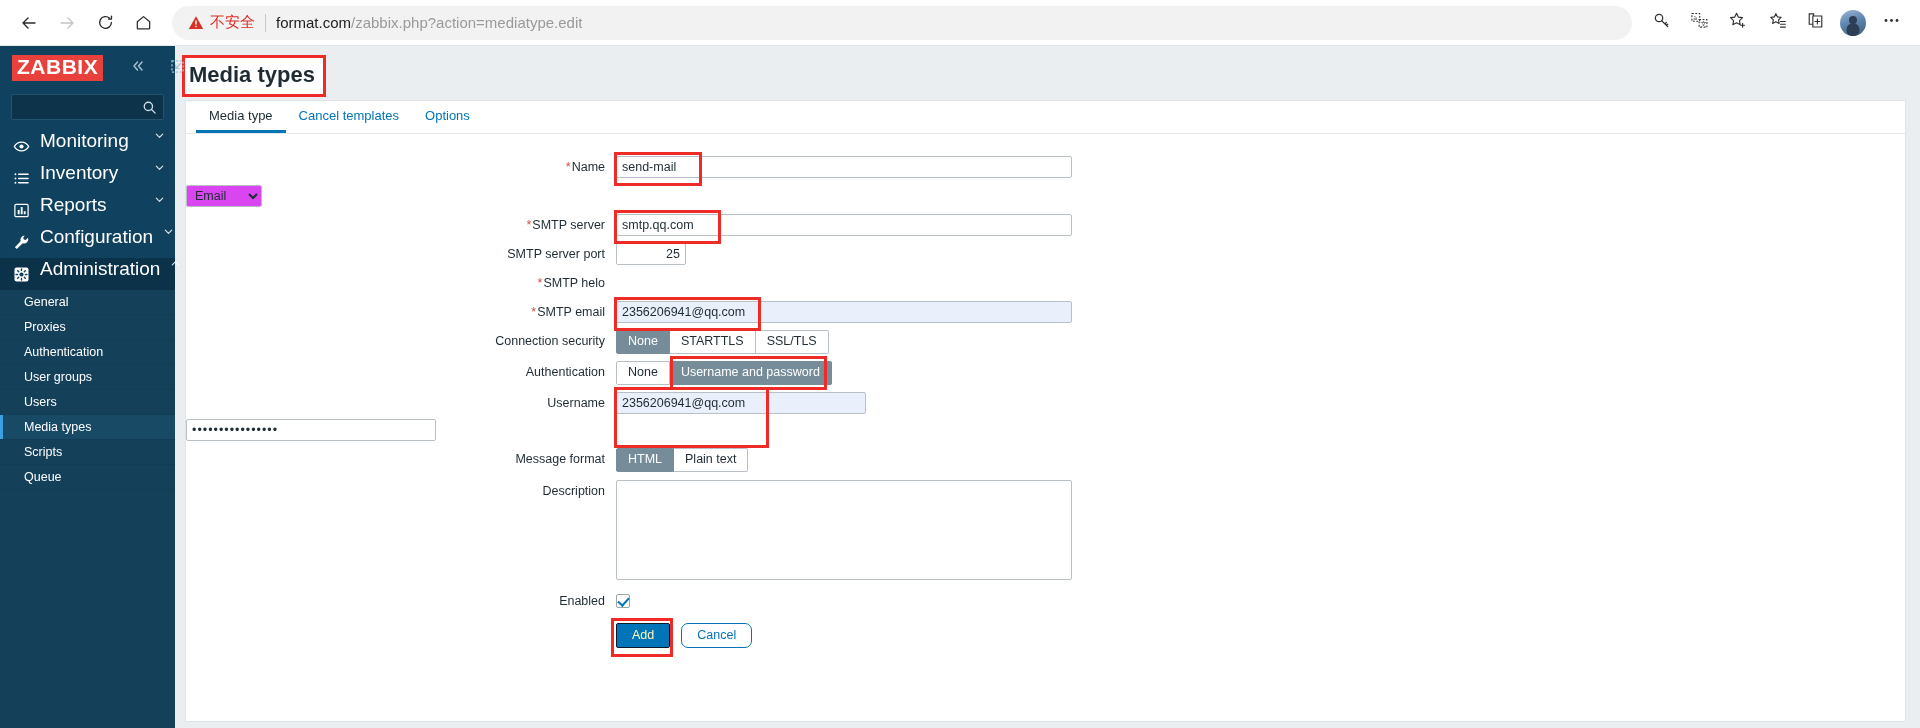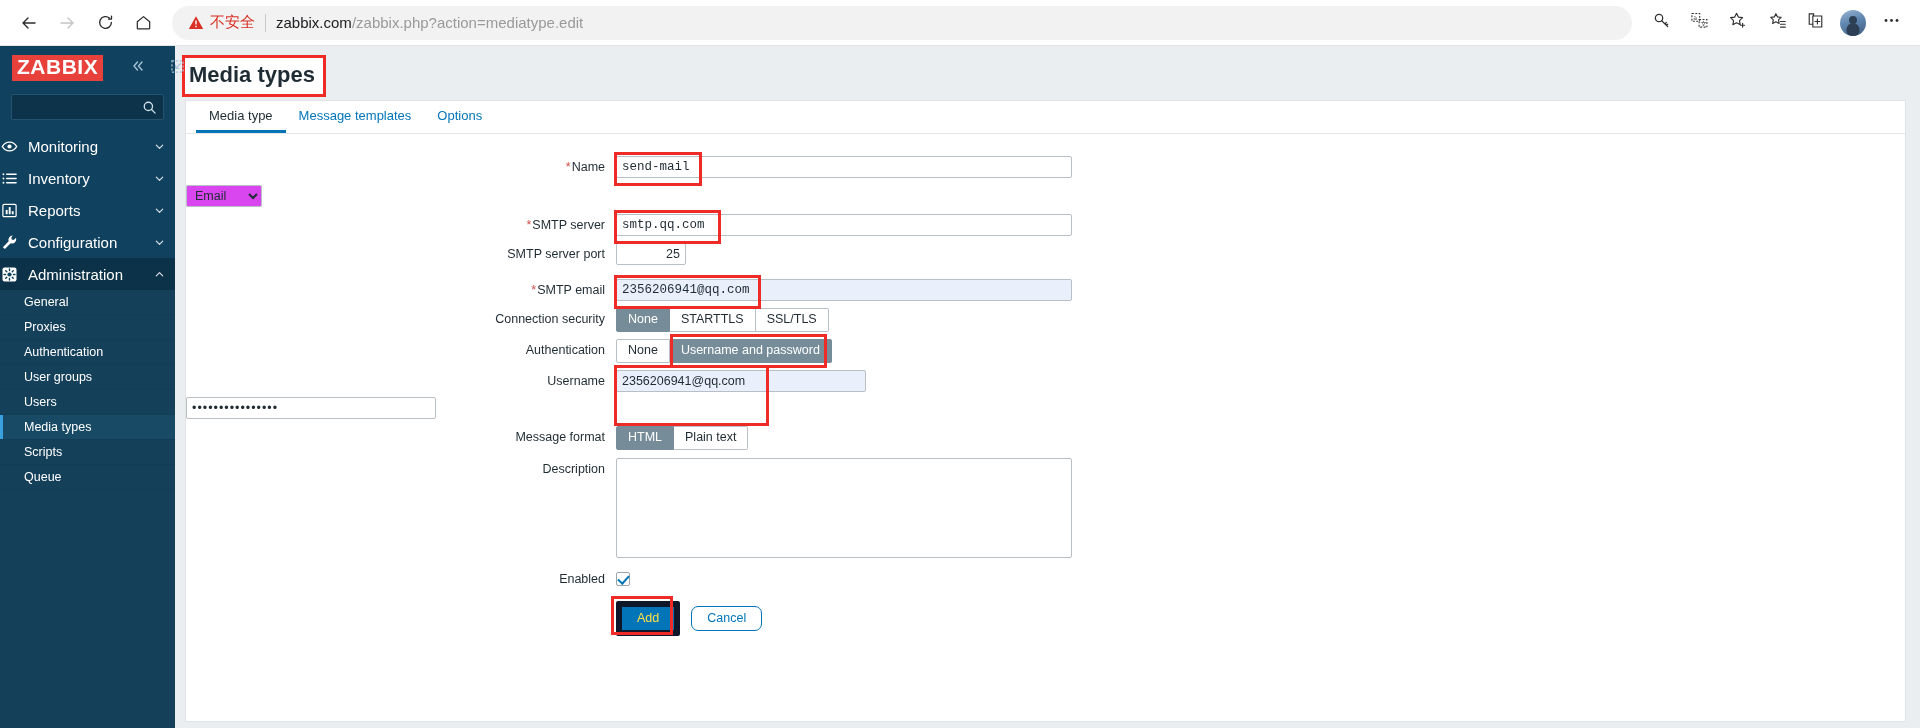--- a/index.html
+++ b/index.html
@@ -137,24 +137,24 @@
   .sb-search input {
     flex: 1; background: transparent; border: none; outline: none;
     color: #ffffff; font-size: 12px;
     font-family: "Liberation Sans", sans-serif;
     min-width: 0;
   }
   .sb-search .mag { color: #cfe0ea; display: flex; }
 
   .nav-item {
     height: 32px;
-    display: flex; align-items: center;
-    padding: 0 10px 0 0;
+    display: flex; 
+    padding: 0 10px 0 12px;
     gap: 10px;
-    font-size: 15px;
+    font-size: 19px;
     color: #ffffff;
   }
   .nav-item .ni-icon { width: 18px; display:flex; align-items:center; justify-content:center; color:#ffffff; flex:none; }
   .nav-item .ni-label { flex: 1; white-space: nowrap; }
   .nav-item .ni-chev { color: #ffffff; opacity: .85; display:flex; }
   .nav-item.open { background: #0b3249; }
 
   .subnav { background: #0b3249; padding-left: 0; }
   .sub-item {
     height: 25px;
@@ -234,21 +234,21 @@
     font-family: "Liberation Sans", sans-serif;
     font-size: 12.5px;
     color: #1f2c33;
     border: 1px solid #b8bfc5;
     border-radius: 2px;
     padding: 2px 5px;
     height: 22px;
     background: #ffffff;
     outline: none;
   }
-  input.txt.wide { width: 456px; font-family: Liberation Mono, monospace; }
+  input.txt.wide { width: 456px; }
   input.txt.num { width: 70px; text-align: right; }
   input.txt.mid { width: 250px; }
   input.txt.focused { background: #eaf0fb; }
 
   select.sel {
     font-family: "Liberation Sans", sans-serif;
     font-size: 12.5px;
     color: #1f2c33;
     border: 1px solid #b8bfc5;
     border-radius: 2px;
@@ -301,21 +301,21 @@
     transform: rotate(42deg);
   }
 
   .btn {
     font-family: "Liberation Sans", sans-serif;
     font-size: 12.5px;
     border-radius: 2px;
     padding: 4px 15px 5px 15px;
     line-height: 14px;
   }
-  .btn.primary { background: #0275b8; border: 6px solid #0f172a; color: #fde047; }
+  .btn.primary { background: #0275b8; border: 1px solid #0f172a; color: #fef9c3; }
   .btn.ghost { background: #ffffff; border: 1px solid #0275b8; color: #0275b8; }
 
   
   .hl { position: relative; }
   .hl::after {
     content: "";
     position: absolute;
     border: 3px solid #ef2b27;
     pointer-events: none;
   }
@@ -363,21 +363,21 @@
 
   <div class="omnibox">
     <span class="warn-icon">
       <svg width="16" height="16" viewBox="0 0 16 16" fill="currentColor">
         <path d="M8 1.3 15.2 14H.8z"></path>
         <path d="M7.3 5.4h1.4v4.2H7.3zM7.3 10.7h1.4v1.5H7.3z" fill="#fff"></path>
       </svg>
     </span>
     <span class="warn-text">不安全</span>
     <span class="omni-sep"></span>
-    <span class="omni-url"><span class="host">zabbix.com</span><span>/zabbix.php?action=mediatype.edit</span></span>
+    <span class="omni-url"><span class="host">format.com</span><span>/zabbix.php?action=mediatype.edit</span></span>
   </div>
 
   <div class="tool-group">
     <div class="tool-btn">
       <span>
         <svg width="19" height="19" viewBox="0 0 20 20" fill="none" stroke="currentColor" stroke-width="1.3">
           <circle cx="7.4" cy="7.4" r="3.9"></circle>
           <path d="M10.2 10.2 16.5 16.5M13.6 13.6l1.5-1.5M15.2 15.2l1.4-1.4" stroke-linecap="round"></path>
         </svg>
       </span>
@@ -581,21 +581,21 @@
       <h1 class="page-title">Media types</h1>
     </div>
 
     <div class="panel">
 
       <div class="tabs">
         <div class="tab active">
             <span>Media type</span>
           </div>
         <div class="tab">
-            <span>Message templates</span>
+            <span>Cancel templates</span>
           </div>
         <div class="tab">
             <span>Options</span>
           </div>
       </div>
 
       <div class="form">
 
         <div class="row">
           <div class="lbl"><span class="req">*</span><span>Name</span></div>
@@ -620,20 +620,21 @@
         </div>
 
         <div class="row">
           <div class="lbl"><span>SMTP server port</span></div>
           <div class="ctl">
             <input class="txt num" value="25" style="">
           </div>
         </div>
 
         <div class="row">
+          <div class="lbl"><span class="req">*</span><span>SMTP helo</span></div>
         </div>
 
         <div class="row">
           <div class="lbl"><span class="req">*</span><span>SMTP email</span></div>
           <div class="ctl hl hl-email">
             <input class="txt wide focused" value="2356206941@qq.com" style="">
           </div>
         </div>
 
         <div class="row">

